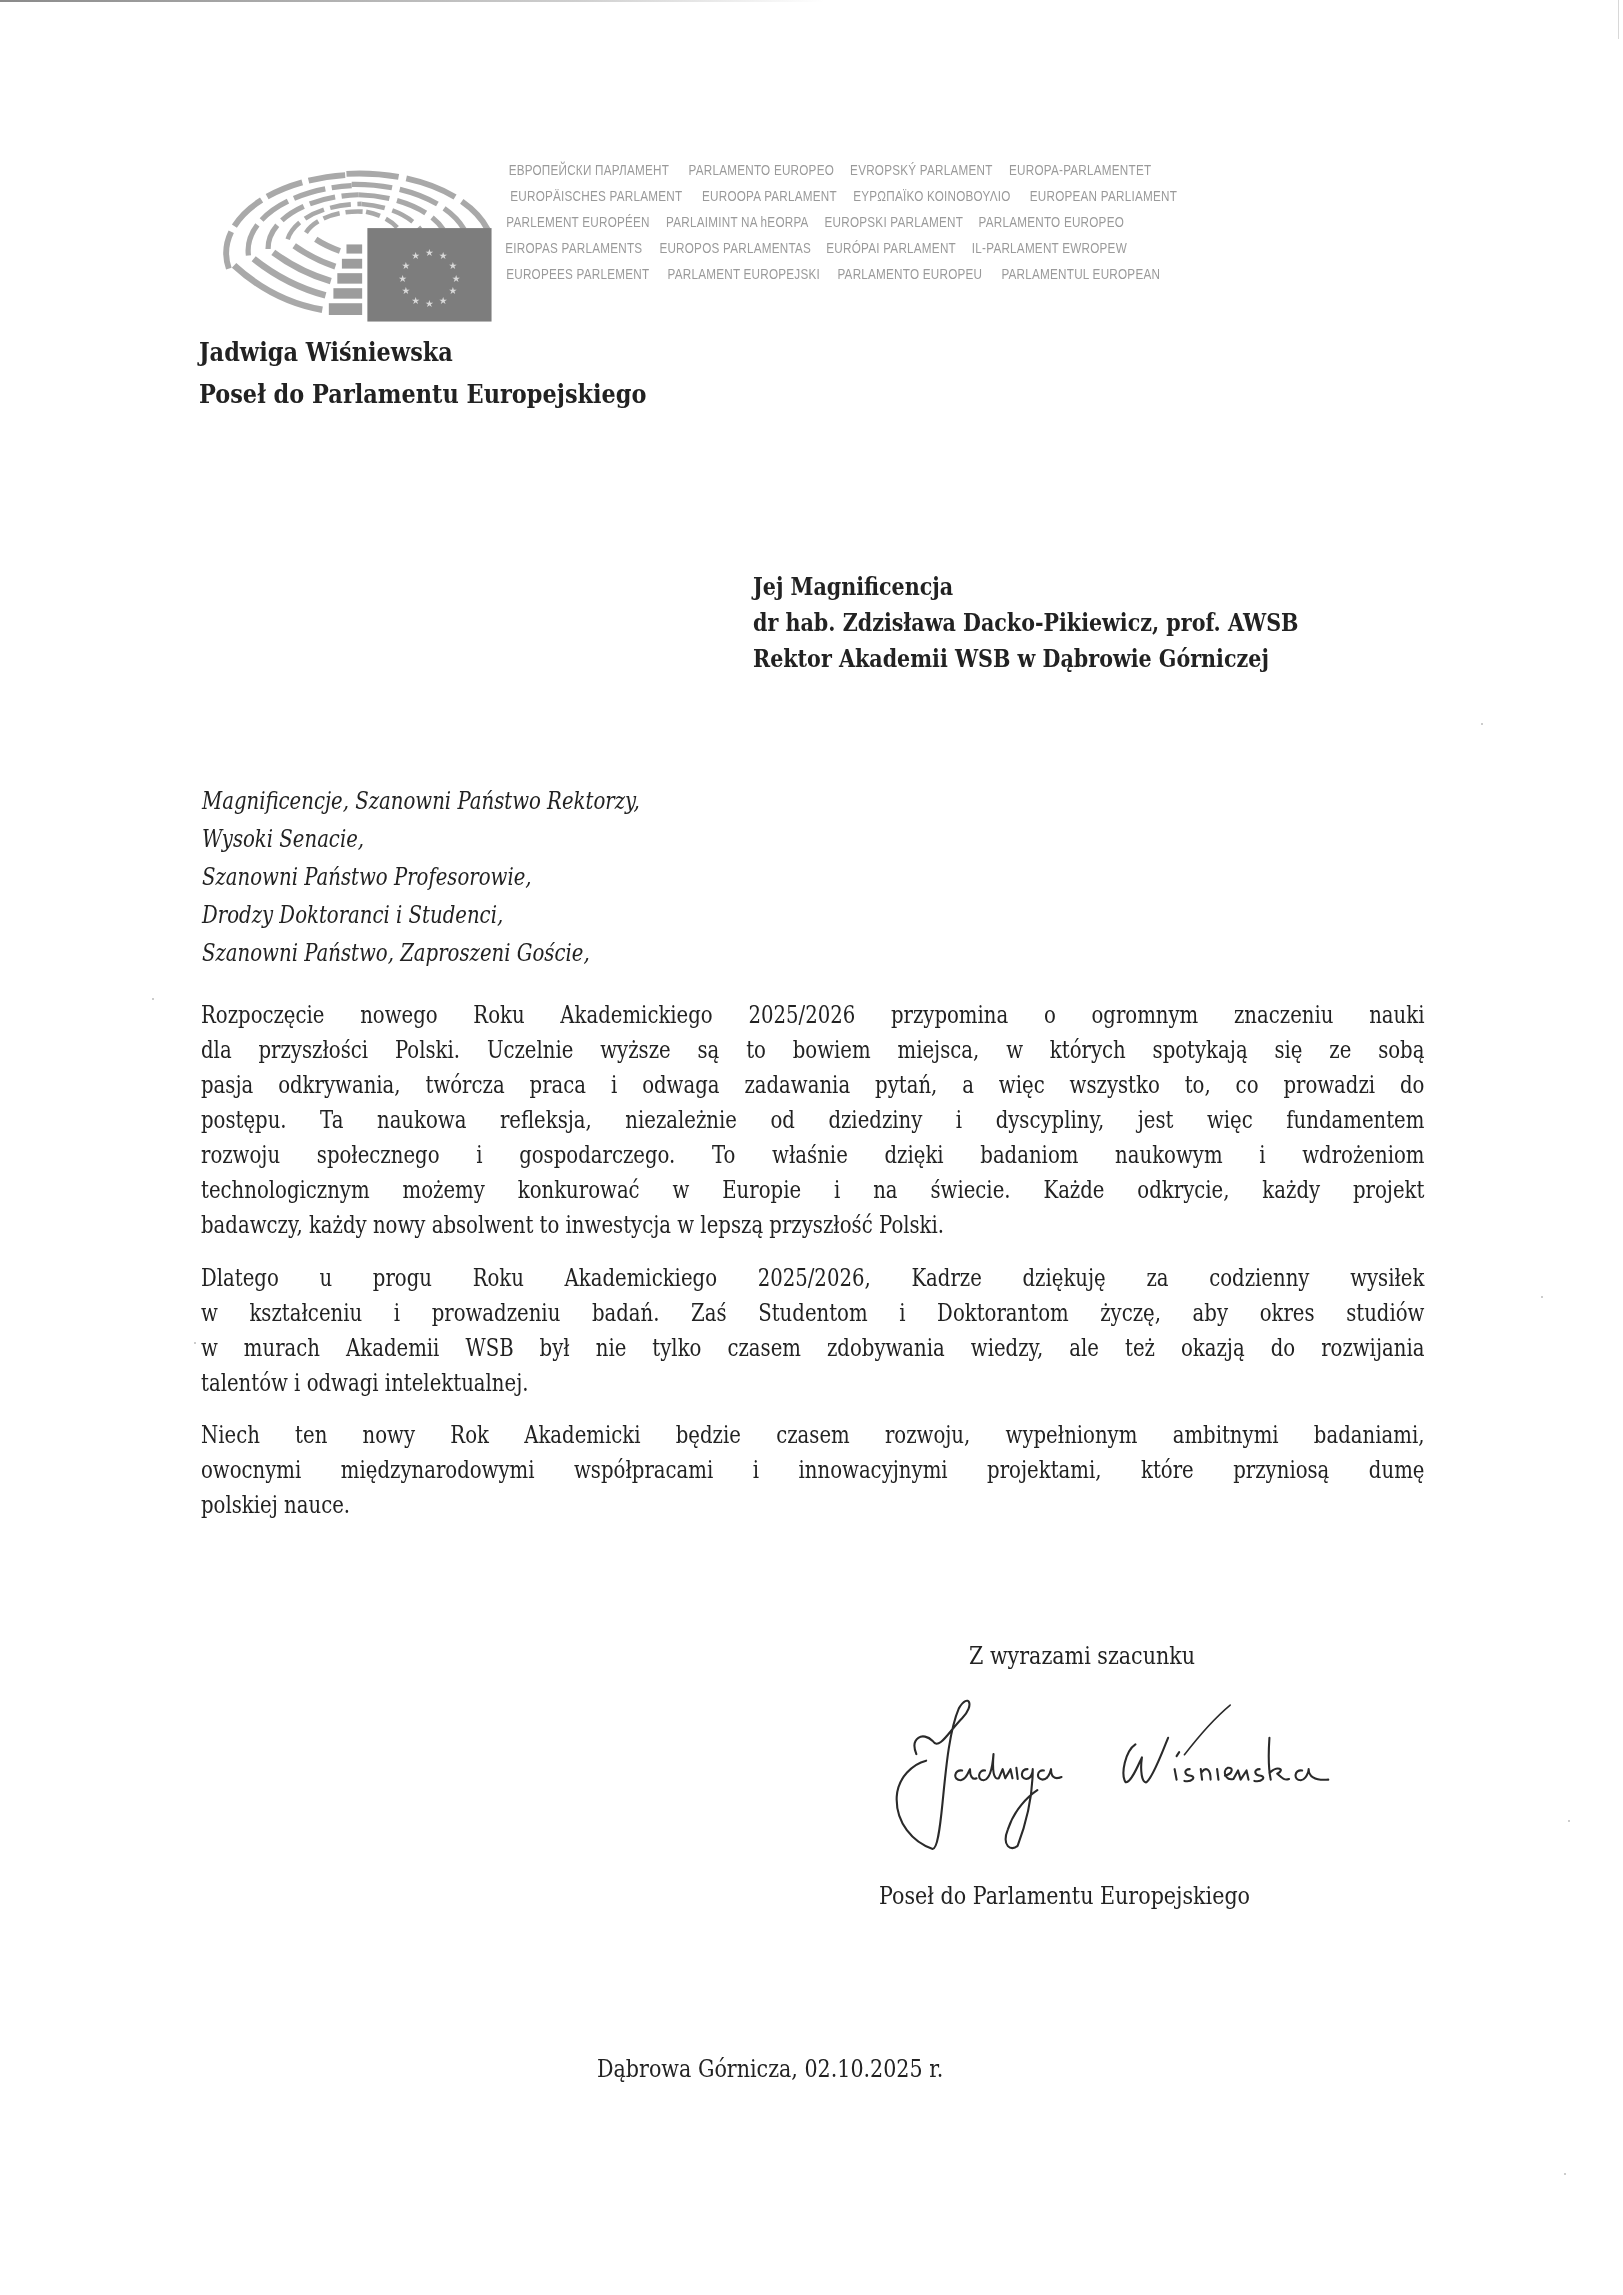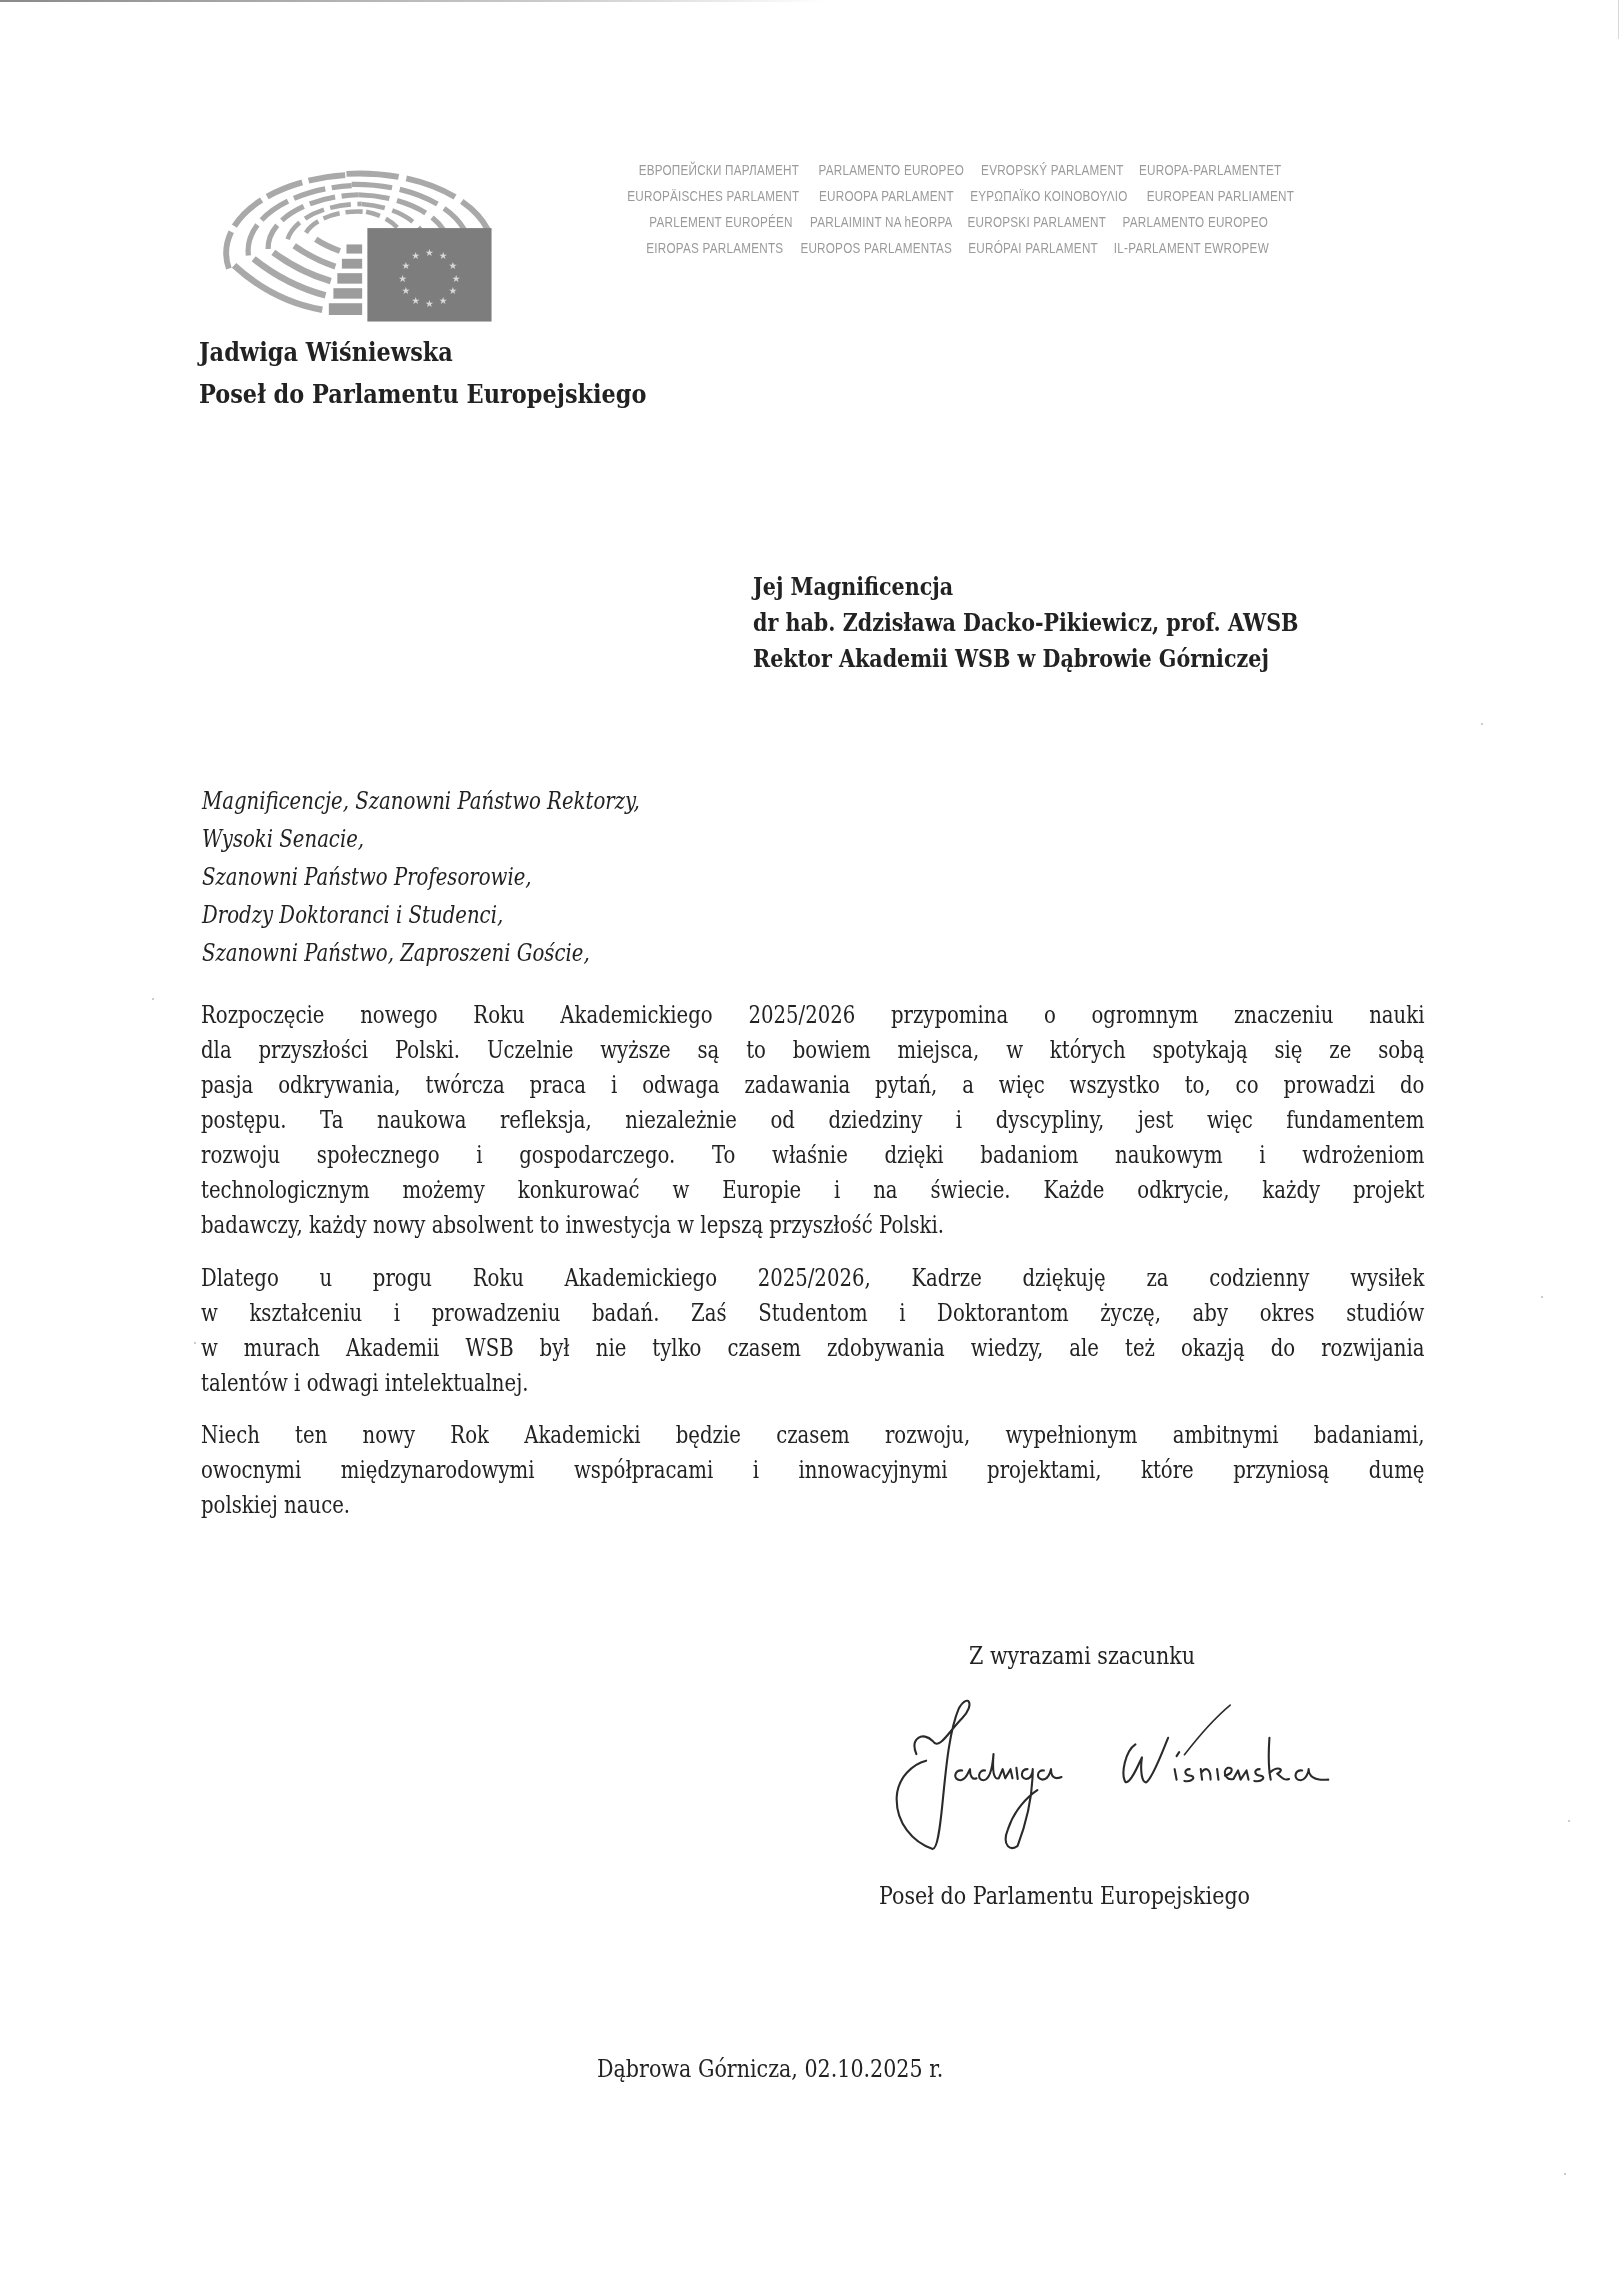--- a/index.html
+++ b/index.html
@@ -7,21 +7,21 @@
          font-family:"DejaVu Serif", "Liberation Serif", serif; color:#1c1c1c; }
   .topline { position:absolute; left:0; top:0; width:825px; height:2px;
              background:linear-gradient(90deg,#8a8a8a,#cfcfcf 70%,#ffffff); }
   .rightline { position:absolute; right:3.9px; top:0; width:1.3px; height:39px; background:#d8d8d8; }
 
   
   .logo { position:absolute; left:221px; top:167px; width:281px; height:164px; }
   .langs { position:absolute; left:517px; top:157px; width:884px;
            font-family:"Liberation Sans Narrow","Liberation Sans", sans-serif;
            font-stretch:condensed; color:#9a9a9a; font-size:15px; letter-spacing:0.3px; }
-  .langs .row { display:flex; justify-content:center; gap:38px; height:26px; line-height:26px; white-space:nowrap; }
+  .langs .row { display:flex; justify-content:flex-start; gap:38px; height:26px; line-height:26px; white-space:nowrap; }
   .langs .row span { transform:scaleX(0.78); display:inline-block; margin:0 -31px; }
 
   
   .sender { position:absolute; left:199px; top:331px; font-weight:bold;
             font-family:"DejaVu Serif", serif; font-size:25.5px; line-height:42px; color:#222;
             transform:scaleX(0.88); transform-origin:left top; }
 
   
   .recipient { position:absolute; left:753px; top:569px; font-weight:bold;
                font-family:"DejaVu Serif", serif; font-size:24px; line-height:36px; color:#222;
@@ -118,20 +118,26 @@
     <span>PARLEMENT EUROPÉEN</span>
     <span>PARLAIMINT NA hEORPA</span>
     <span>EUROPSKI PARLAMENT</span>
     <span>PARLAMENTO EUROPEO</span>
   </div>
   <div class="row">
     <span>EIROPAS PARLAMENTS</span>
     <span>EUROPOS PARLAMENTAS</span>
     <span>EURÓPAI PARLAMENT</span>
     <span>IL-PARLAMENT EWROPEW</span>
+  </div>
+  <div class="row">
+    <span>EUROPEES PARLEMENT</span>
+    <span>PARLAMENT EUROPEJSKI</span>
+    <span>PARLAMENTO EUROPEU</span>
+    <span>PARLAMENTUL EUROPEAN</span>
   </div>
 </div>
 
 <div class="sender">
   <div>Jadwiga Wiśniewska</div>
   <div>Poseł do Parlamentu Europejskiego</div>
 </div>
 
 <div class="recipient">
   <div>Jej Magnificencja</div>

